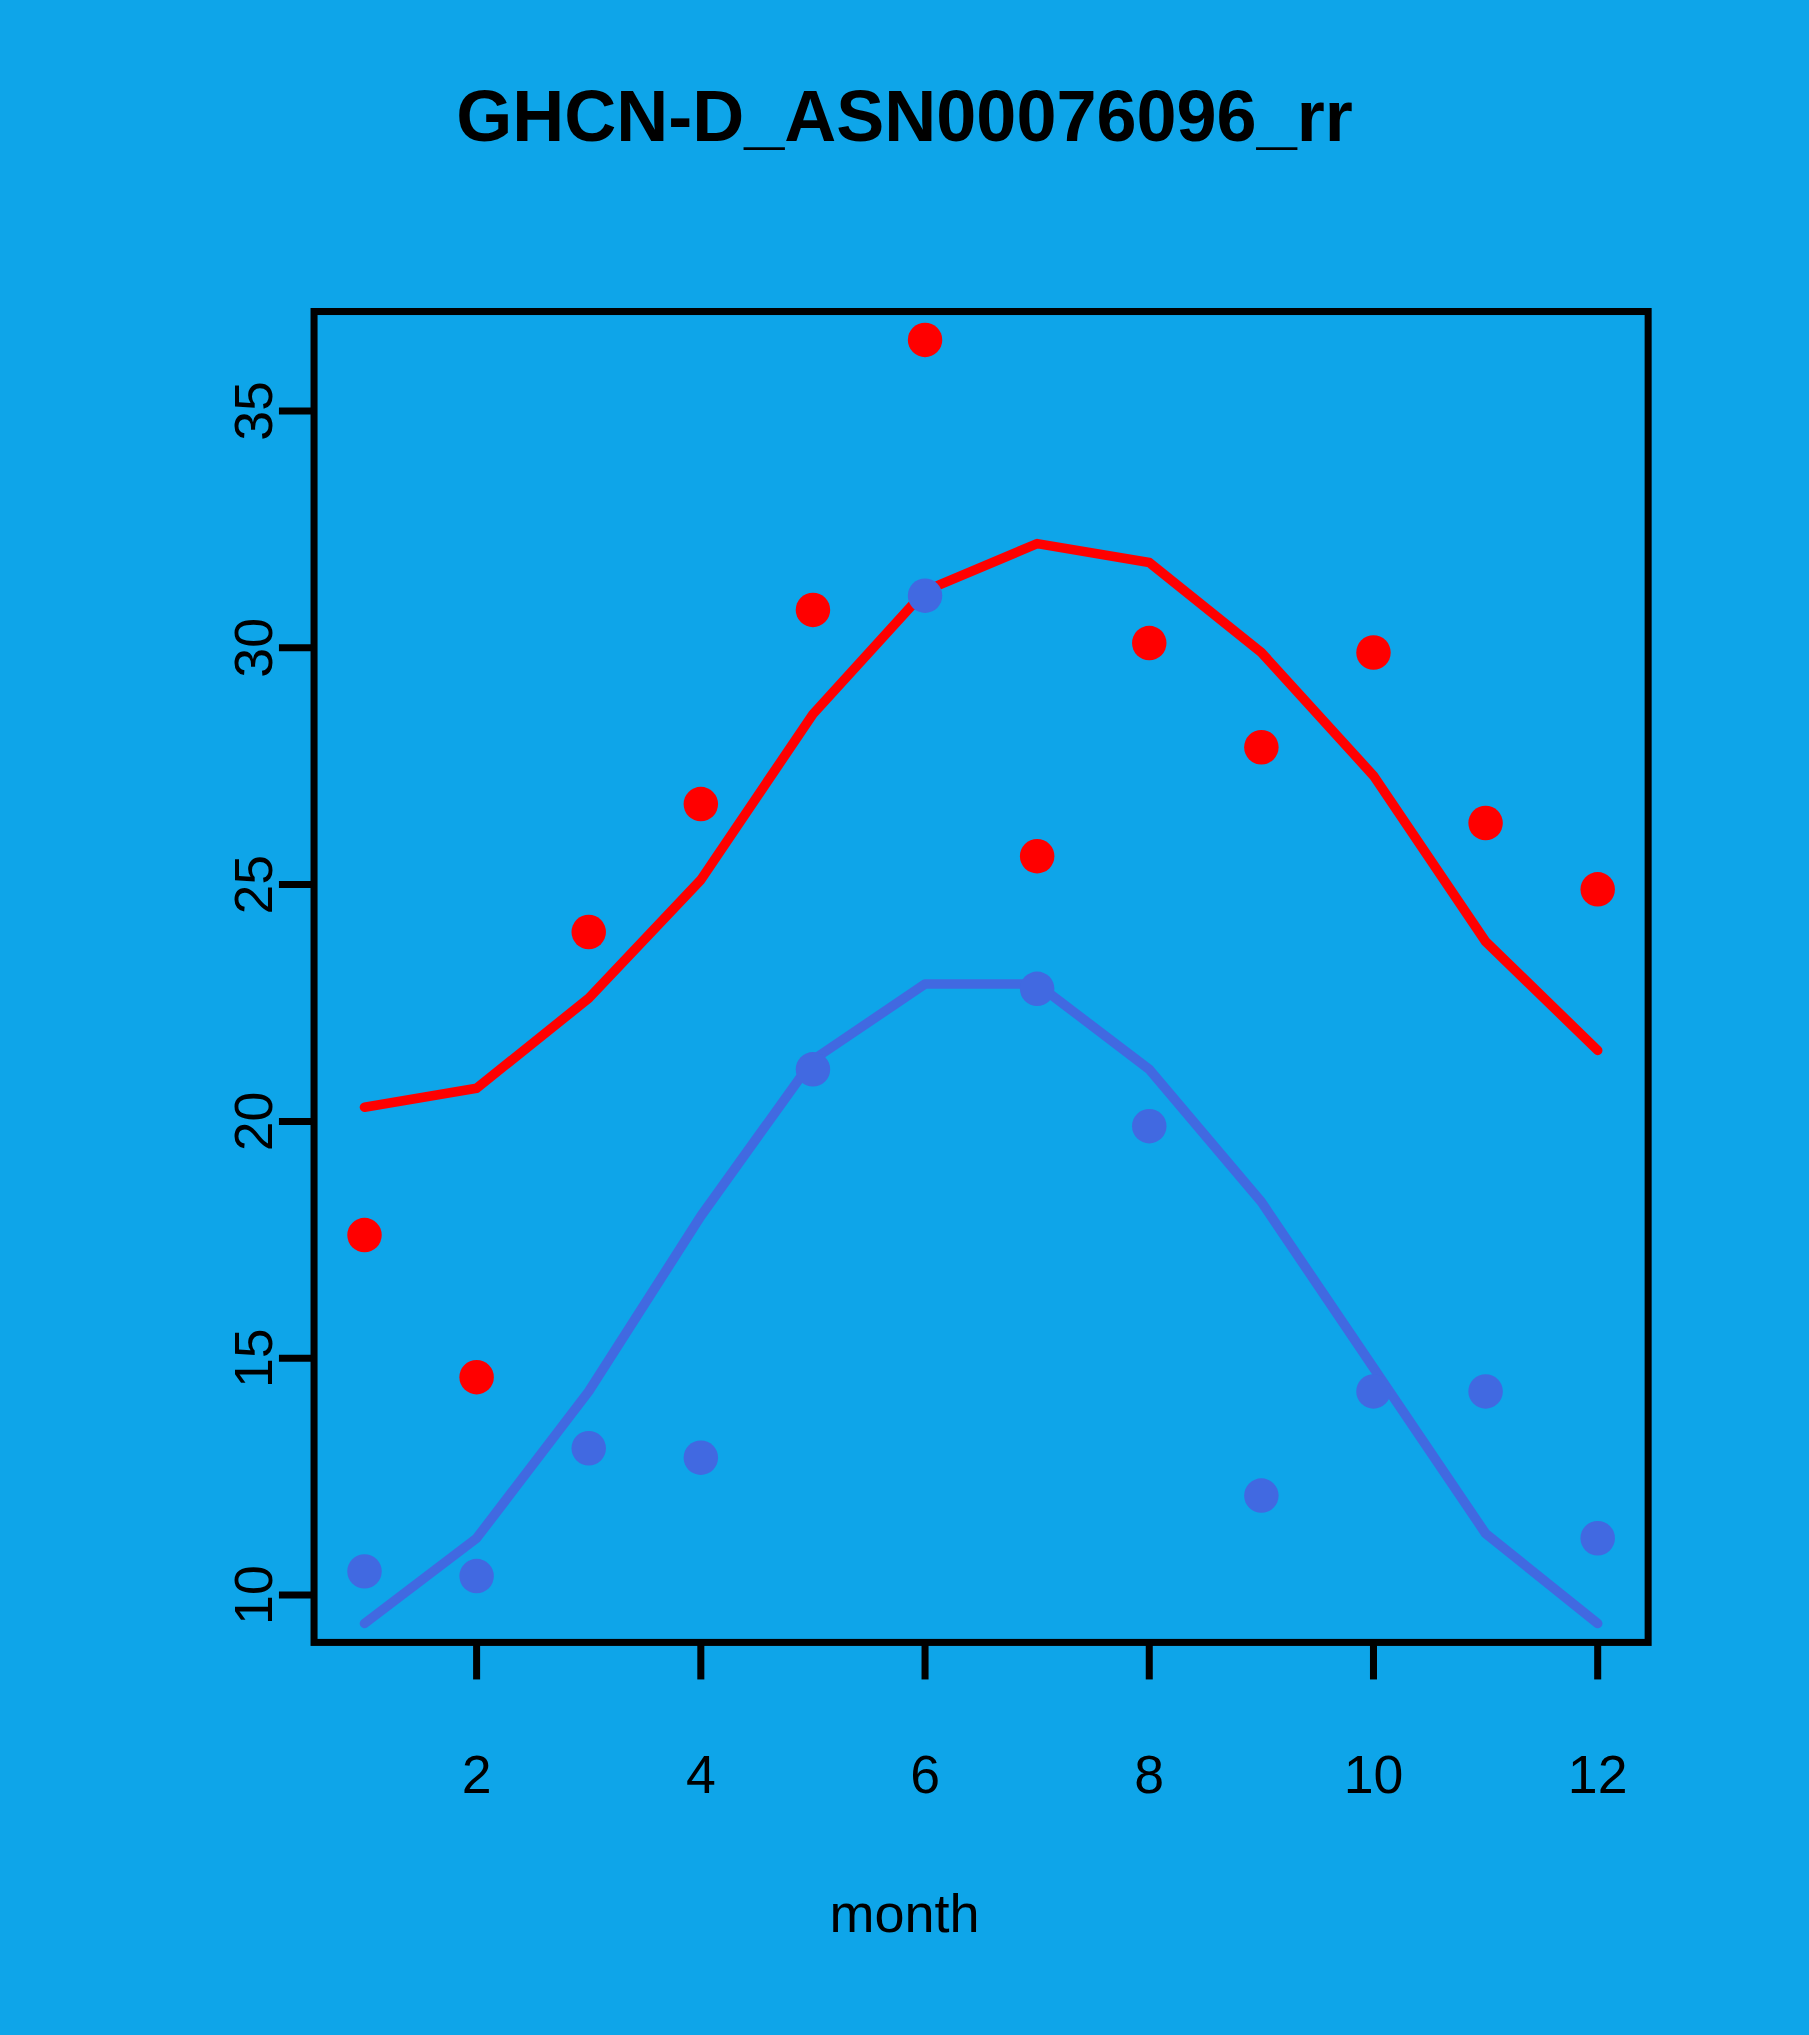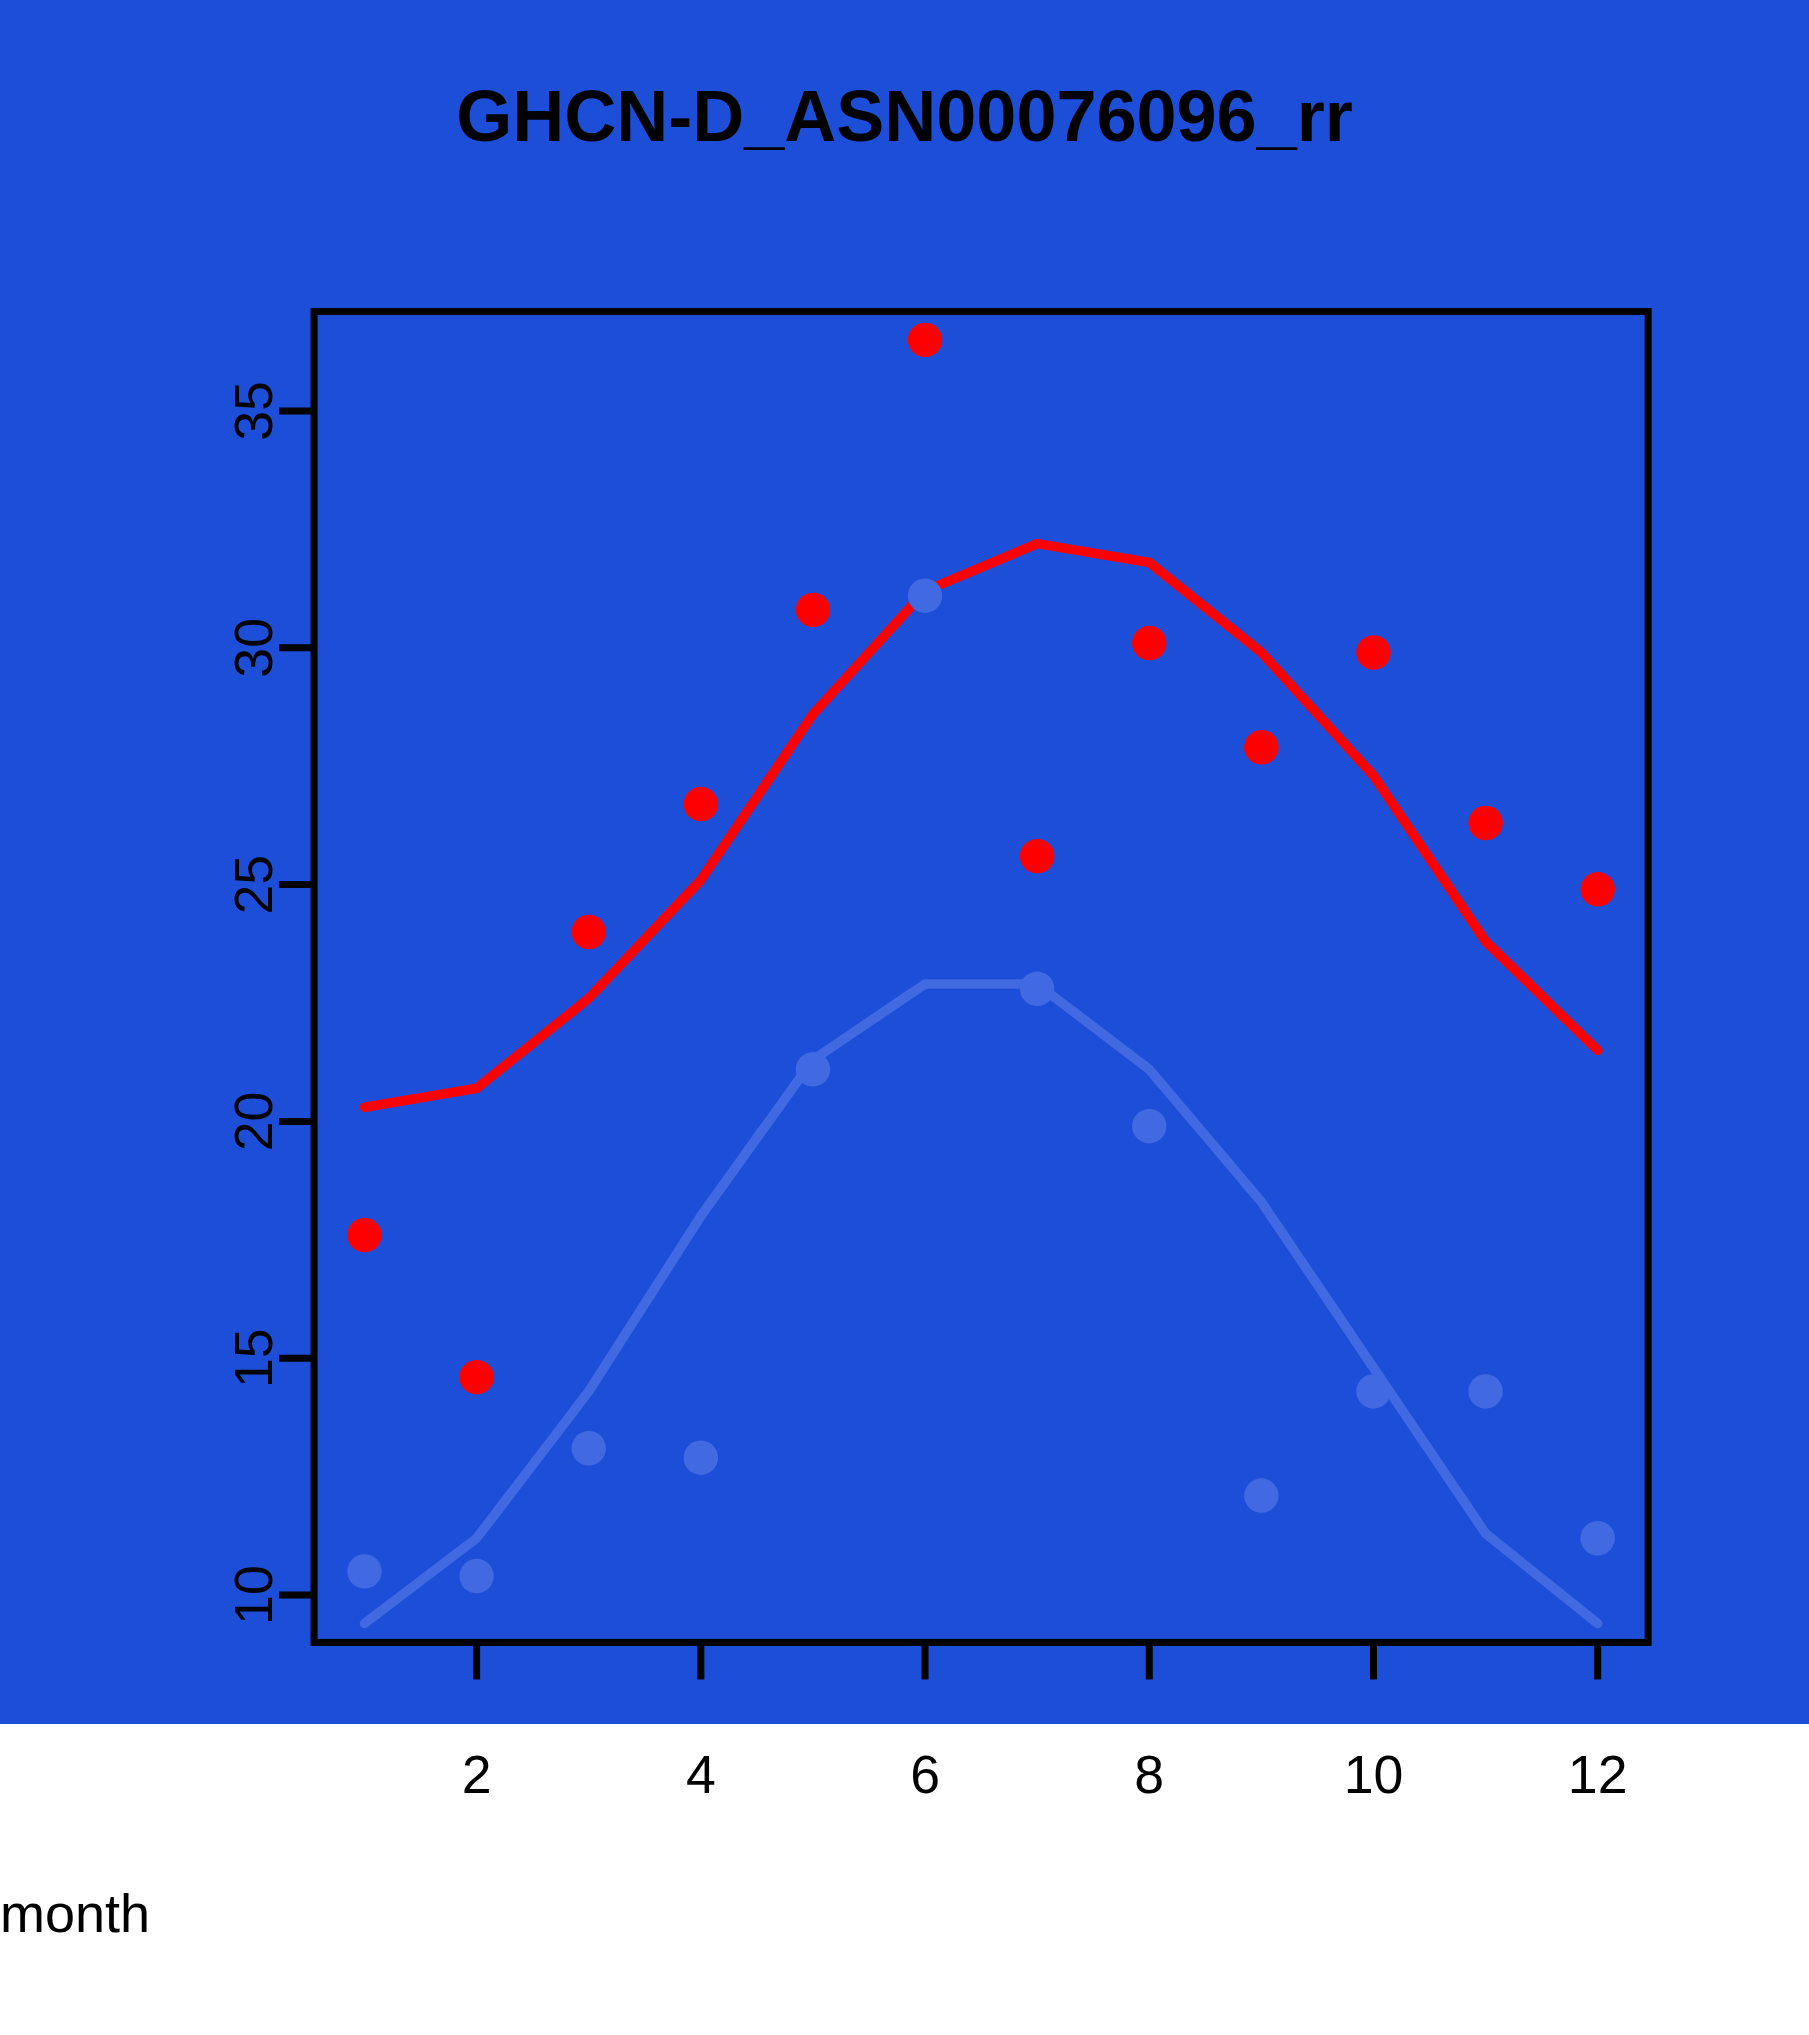--- a/index.html
+++ b/index.html
@@ -9,41 +9,42 @@
   }
   body {
     width: 1809px;
     height: 2035px;
     font-family: "Liberation Sans", sans-serif;
     overflow: hidden;
   }
   #plot-root {
     position: relative;
     width: 1809px;
-    height: 1724px;
-    background: #1d4ed8;
+    height: 2035px;
+    background: #0ea5e9;
   }
   #chart-title {
     position: absolute;
     left: 0;
     top: 75px;
     width: 1809px;
     text-align: center;
     font-family: "Liberation Sans", sans-serif;
     font-weight: bold;
     font-size: 72px;
     color: #000000;
     letter-spacing: 0px;
     white-space: nowrap;
   }
   #xlabel {
     position: absolute;
     left: 0;
     top: 1882px;
     width: 1809px;
+    text-align: center;
     font-family: "Liberation Sans", sans-serif;
     font-size: 54px;
     color: #000000;
   }
   #svg-canvas {
     position: absolute;
     left: 0;
     top: 0;
   }
   .axis-tick-label {

